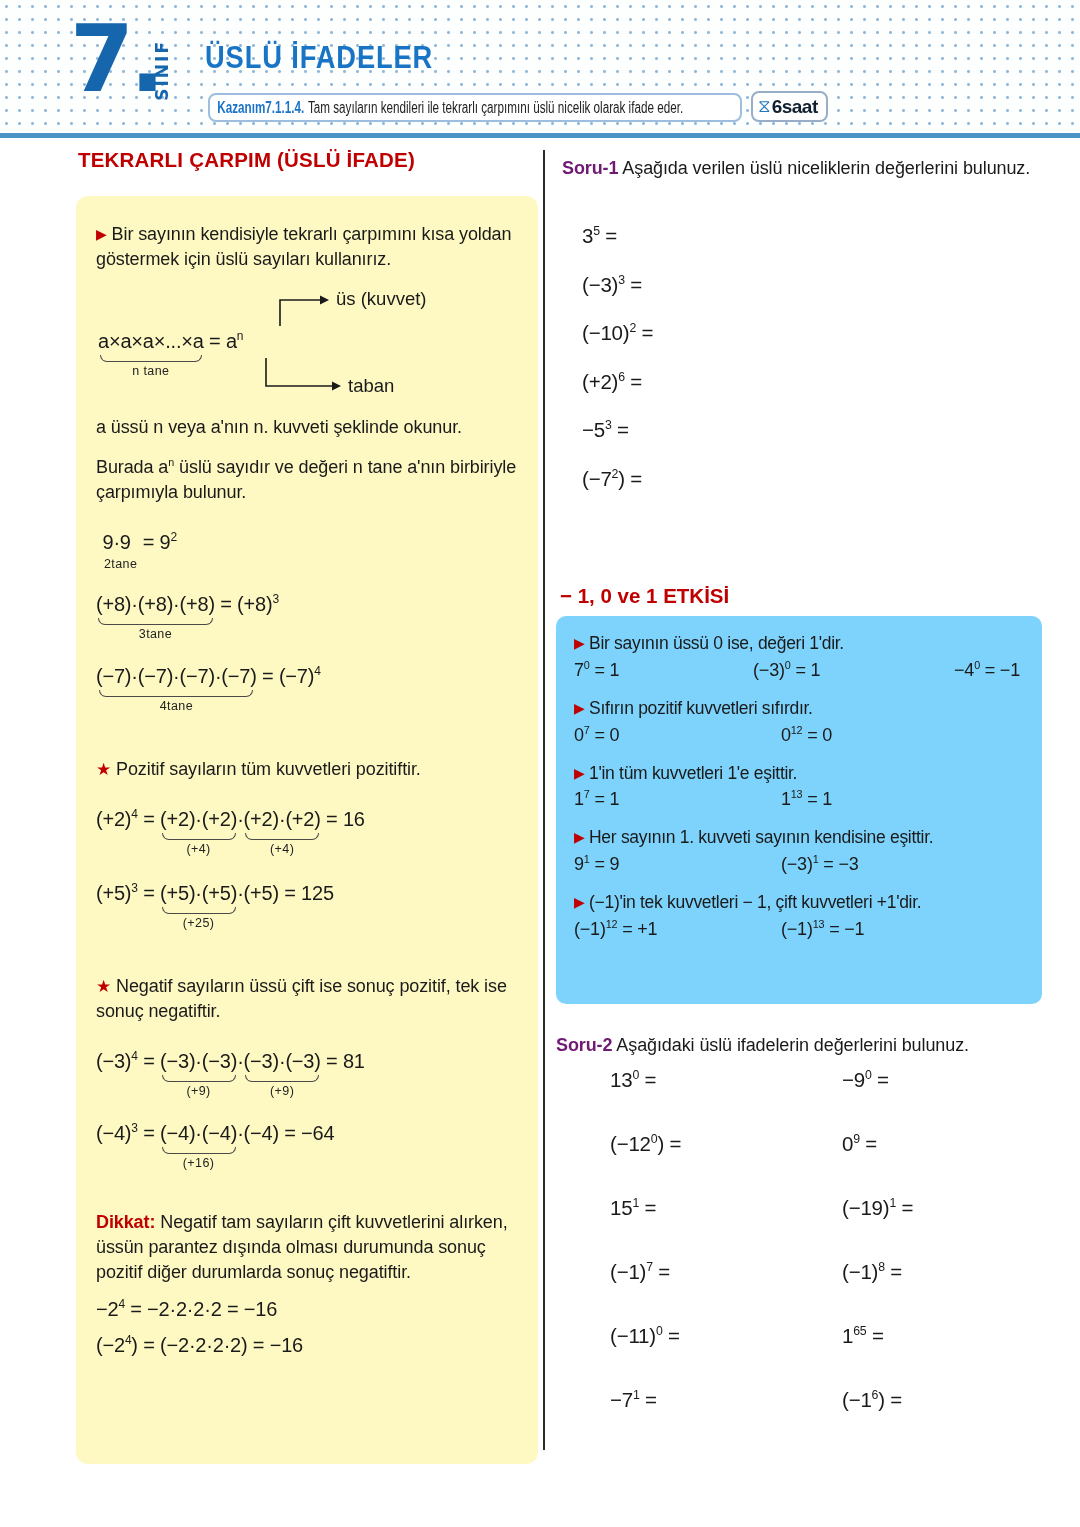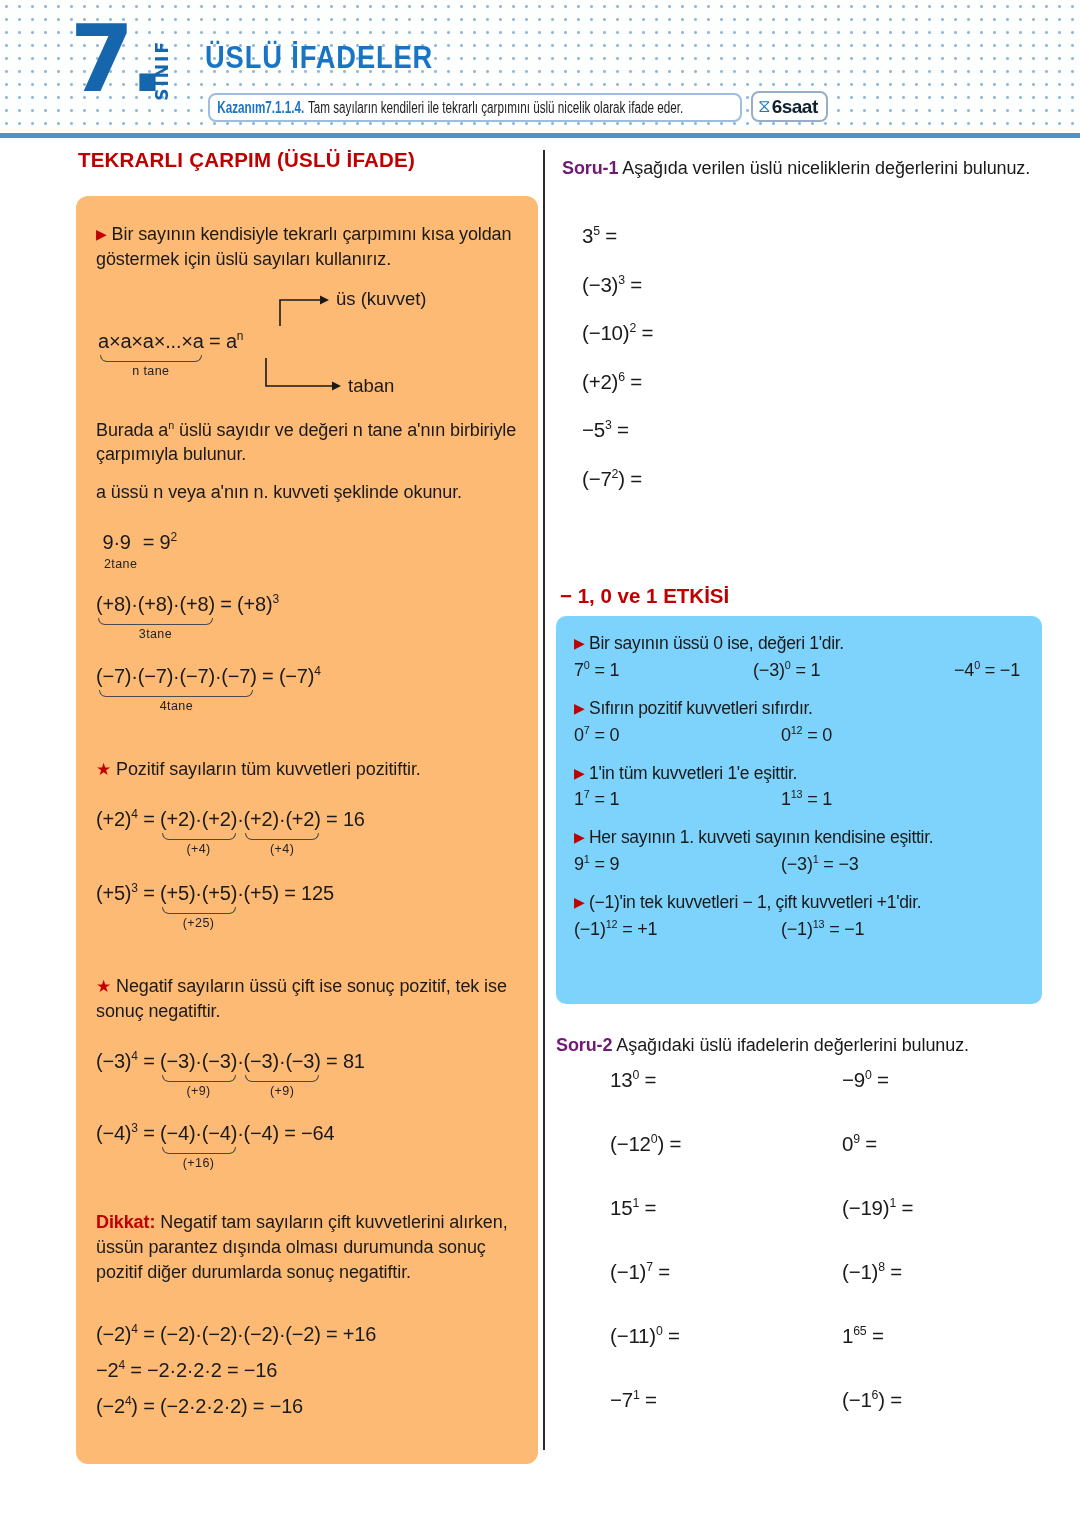--- a/index.html
+++ b/index.html
@@ -57,21 +57,21 @@
   
   .divider{position:absolute;left:543px;top:150px;width:2px;height:1300px;background:#2a2a2a;}
   .rhead{color:#701a75;font-weight:bold;}
 
   .lhead{
     position:absolute;left:78px;top:148px;margin:0;
     font-size:20.5px;font-weight:bold;color:#c00000;letter-spacing:0.2px;white-space:nowrap;
   }
   .lbox{
     position:absolute;left:76px;top:196px;width:462px;height:1268px;
-    background:#fdba74;border-radius:12px;box-sizing:border-box;
+    background:#fef9c3;border-radius:12px;box-sizing:border-box;
     padding:18px 20px;
   }
   .bl,.para,.star{margin:0;font-size:18px;line-height:1.38;letter-spacing:-0.1px;}
   .bl{margin-top:8px;}
   .tri{color:#c00000;font-size:14px;vertical-align:1px;}
   .st{color:#c00000;font-size:17px;}
   .para{margin-top:16px;}
   .p2{margin-top:13px;}
   .star{margin-top:44px;}
 
@@ -169,22 +169,22 @@
     <span class="dg-top">üs (kuvvet)</span>
     <span class="dg-bot">taban</span>
     <svg class="dg-svg" viewBox="0 0 422 118" xmlns="http://www.w3.org/2000/svg">
       <polyline points="184,42 184,16 224,16" fill="none" stroke="#1a1a1a" stroke-width="1.6"></polyline>
       <polygon points="224,11.5 224,20.5 233,16" fill="#1a1a1a"></polygon>
       <polyline points="170,74 170,102 236,102" fill="none" stroke="#1a1a1a" stroke-width="1.6"></polyline>
       <polygon points="236,97.5 236,106.5 245,102" fill="#1a1a1a"></polygon>
     </svg>
   </div>
 
+  <p class="para p2">a üssü n veya a'nın n. kuvveti şeklinde okunur.</p>
   <p class="para">Burada  a<sup>n</sup> üslü sayıdır ve değeri n tane a'nın birbiriyle çarpımıyla bulunur.</p>
-  <p class="para p2">a üssü n veya a'nın n. kuvveti şeklinde okunur.</p>
 
   <div class="mrow m9">
       <span class="seg">
         <span class="segtext">9·9</span>
         <span class="blabel nbl">2tane</span>
       </span>
       <span class="seg">
         <span class="segtext"> = 9<sup>2</sup></span>
       </span>
     </div>
@@ -278,21 +278,20 @@
         <span class="brace"></span>
         <span class="blabel">(+16)</span>
       </span>
       <span class="seg">
         <span class="segtext">·(−4) = −64</span>
       </span>
     </div>
 
   <p class="para dikkat"><b class="dk">Dikkat:</b> <span>Negatif tam sayıların çift kuvvetlerini alırken, üssün parantez dışında olması durumunda sonuç pozitif diğer durumlarda sonuç negatiftir.</span></p>
 
-  <div class="mline ml1">(−2)<sup>4</sup> = (−2)·(−2)·(−2)·(−2) = +16</div>
   <div class="mline">−2<sup>4</sup> = −2·2·2·2 = −16</div>
   <div class="mline">(−2<sup>4</sup>) = (−2·2·2·2) = −16</div>
 </section>
 
 <p class="soruhead s1"><span class="rhead">Soru-1</span> <span>Aşağıda verilen üslü niceliklerin değerlerini bulunuz.</span></p>
 
 <div class="sorulist">
     <div class="l-item">3<sup>5</sup> =</div>
     <div class="l-item">(−3)<sup>3</sup> =</div>
     <div class="l-item">(−10)<sup>2</sup> =</div>

